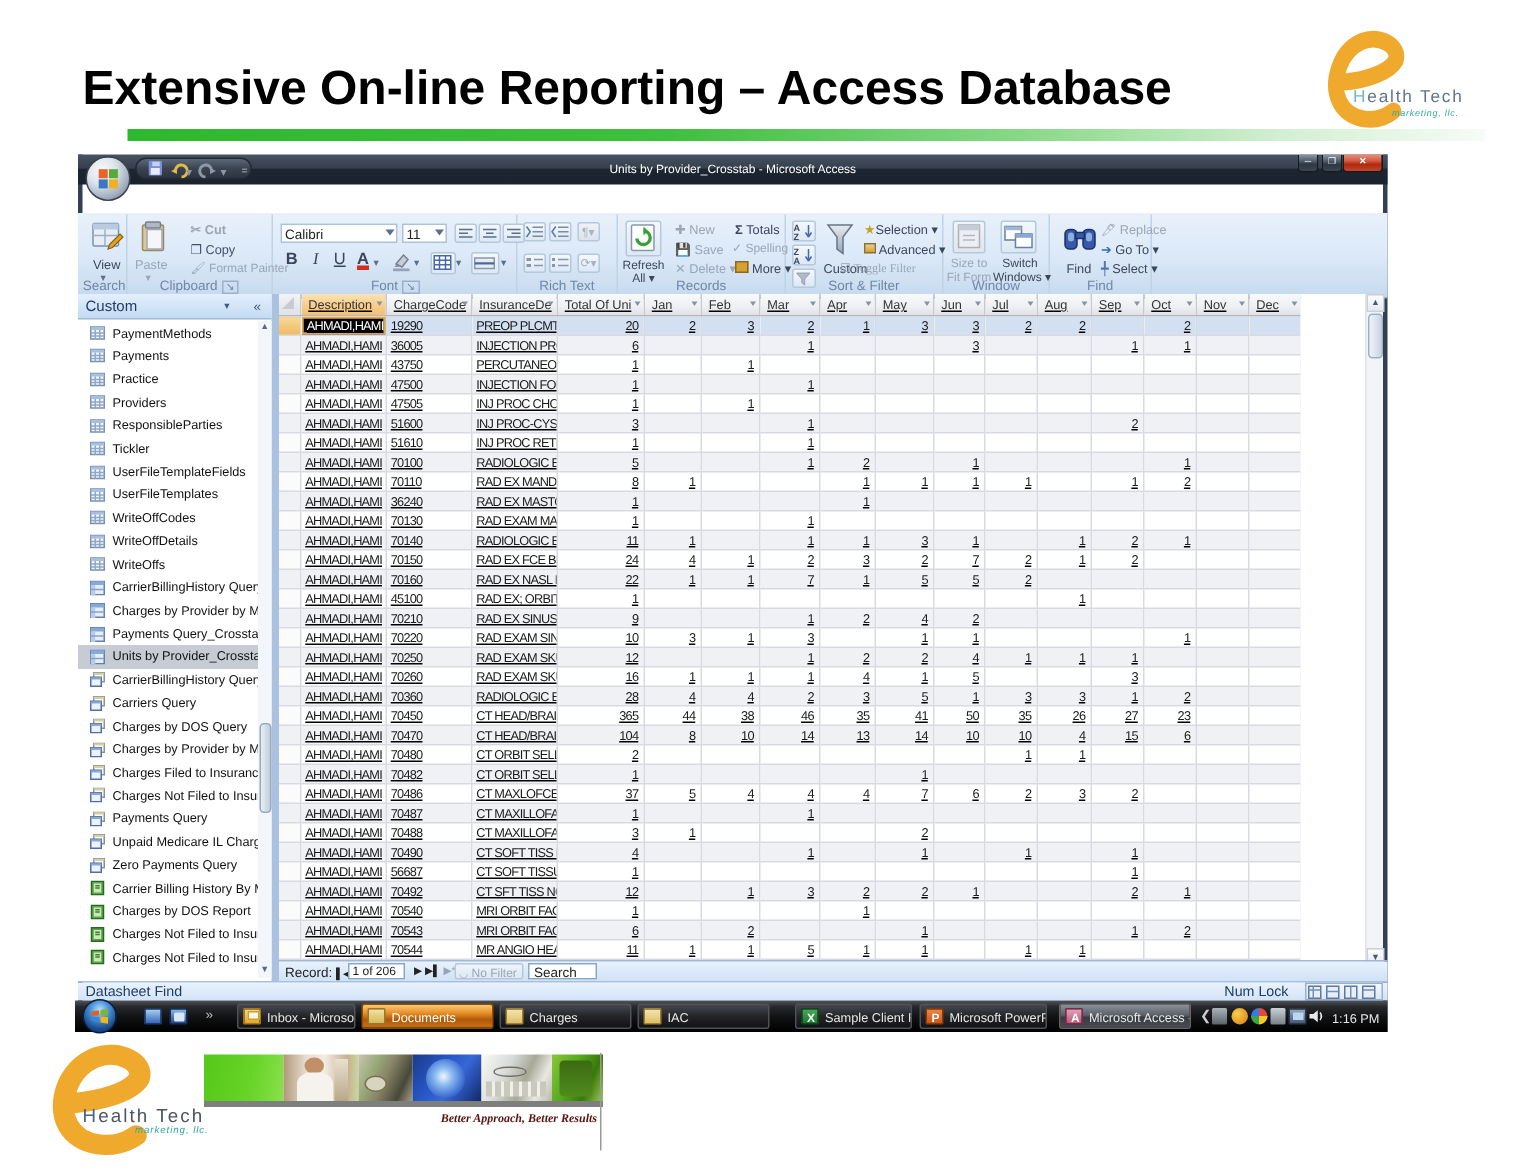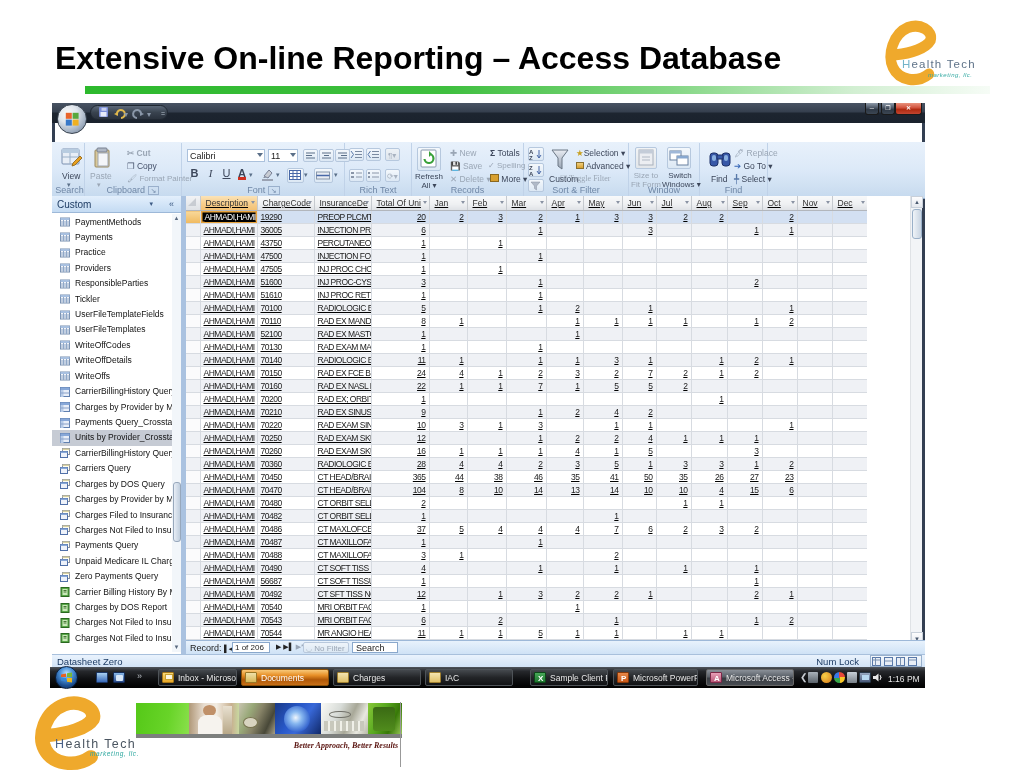--- a/index.html
+++ b/index.html
@@ -73,20 +73,21 @@
 <g transform="translate(3,8) scale(0.75,0.80)">
 <path d="M 20 46 C 40 44 60 38 66 28 C 70 16 52 6 36 12 C 16 20 8 46 16 62 C 24 78 48 82 64 70" fill="none" stroke="#efa92c" stroke-width="14" stroke-linecap="round"></path>
 </g>
 <text x="24" y="58" font-family="Liberation Sans,sans-serif" font-size="11.5" letter-spacing="1.2" fill="#5f7389"><tspan fill="#74b4c8">H</tspan>ealth Tech</text>
 <text x="50" y="67" font-family="Liberation Sans,sans-serif" font-size="6" font-style="italic" letter-spacing="0.5" fill="#2fa8a0">marketing, llc.</text>
 </svg>
 
 <div class="abs" id="shot">
 <div class="abs" style="left:0;top:0;width:873px;height:585px;background:#fff;border-left:3px solid #333f52;border-right:3px solid #333f52;"></div>
 <div class="abs" id="tbar"></div>
+<div class="abs" id="tbartxt">Units by Provider_Crosstab - Microsoft Access</div>
 <div class="abs winbtns">
       <div class="wb">─</div>
       <div class="wb" style="margin-left:2px;">❐</div>
       <div class="wb close">✕</div>
     </div>
 <div class="abs" id="qat"></div>
 <svg class="abs" style="left:47px;top:4px;" width="100" height="12">
 <rect x="0" y="0" width="9" height="10" rx="1" fill="#7b8ed8"></rect>
       <rect x="1.5" y="5" width="6" height="4.5" fill="#e8ecf8"></rect>
       <rect x="2.5" y="0.8" width="5" height="3" fill="#c8d0ee"></rect>
@@ -714,21 +715,21 @@
             <td class="num">1</td>
             <td class="num"></td>
             <td class="num">1</td>
             <td class="num">2</td>
             <td class="num"></td>
             <td class="num"></td>
           </tr>
 <tr class="alt" style="height:13px;">
             <td style="background:#eff1f5;padding:0;"></td>
             <td>AHMADI,HAMI</td>
-            <td>52100</td>
+            <td>36240</td>
             <td>RAD EX MASTO</td>
             <td class="num">1</td>
             <td class="num"></td>
             <td class="num"></td>
             <td class="num"></td>
             <td class="num">1</td>
             <td class="num"></td>
             <td class="num"></td>
             <td class="num"></td>
             <td class="num"></td>
@@ -809,21 +810,21 @@
             <td class="num">2</td>
             <td class="num"></td>
             <td class="num"></td>
             <td class="num"></td>
             <td class="num"></td>
             <td class="num"></td>
           </tr>
 <tr style="height:13px;">
             <td style="background:#fbfbfc;padding:0;"></td>
             <td>AHMADI,HAMI</td>
-            <td>70200</td>
+            <td>45100</td>
             <td>RAD EX; ORBIT</td>
             <td class="num">1</td>
             <td class="num"></td>
             <td class="num"></td>
             <td class="num"></td>
             <td class="num"></td>
             <td class="num"></td>
             <td class="num"></td>
             <td class="num"></td>
             <td class="num">1</td>
@@ -1186,21 +1187,21 @@
 
 <div class="abs" id="recbar">
  <span style="position:absolute;left:4px;top:2px;font-size:9px;">Record: <b style="font-size:7px;">▌◀</b> <span style="color:#98a4b4;font-size:7px;">◀</span></span>
  <span style="position:absolute;left:46px;top:1px;width:38px;height:11px;background:#fff;border:1px solid #8aa8cc;padding:0px 2px;font-size:8px;">1 of 206</span>
  <span style="position:absolute;left:90px;top:2px;font-size:7px;color:#222;">▶ ▶▌ <span style="color:#98a4b4;">▶*</span></span>
  <span style="position:absolute;left:117px;top:1px;width:46px;height:11px;border:1px solid #b8c8dc;border-radius:2px;color:#9aa6b5;font-size:8px;padding:1px 2px;background:linear-gradient(#eef4fa,#dce8f4);"><span style="font-size:7px;">◡</span> No Filter</span>
  <span style="position:absolute;left:166px;top:1px;width:46px;height:11px;background:#fff;border:1px solid #8aa8cc;padding:0px 3px;font-size:9px;">Search</span>
 </div>
 
 <div class="abs" id="statusbar">
- <span style="position:absolute;left:5px;top:1px;">Datasheet Zero</span>
+ <span style="position:absolute;left:5px;top:1px;">Datasheet Find</span>
  <span style="position:absolute;right:66px;top:1px;">Num Lock</span>
  <span style="position:absolute;right:3px;top:0px;width:52px;height:12px;border:1px solid #98b0cc;background:linear-gradient(#f4f8fc,#dce8f4);">
    <svg width="50" height="11">
           <g stroke="#5878a8" fill="#e8eef6">
             <rect x="1.5" y="1.5" width="8" height="8"></rect>
             <rect x="13.5" y="1.5" width="8" height="8"></rect>
             <rect x="25.5" y="1.5" width="8" height="8"></rect>
             <rect x="37.5" y="1.5" width="8" height="8"></rect>
           </g>
           <g stroke="#7890b0">

